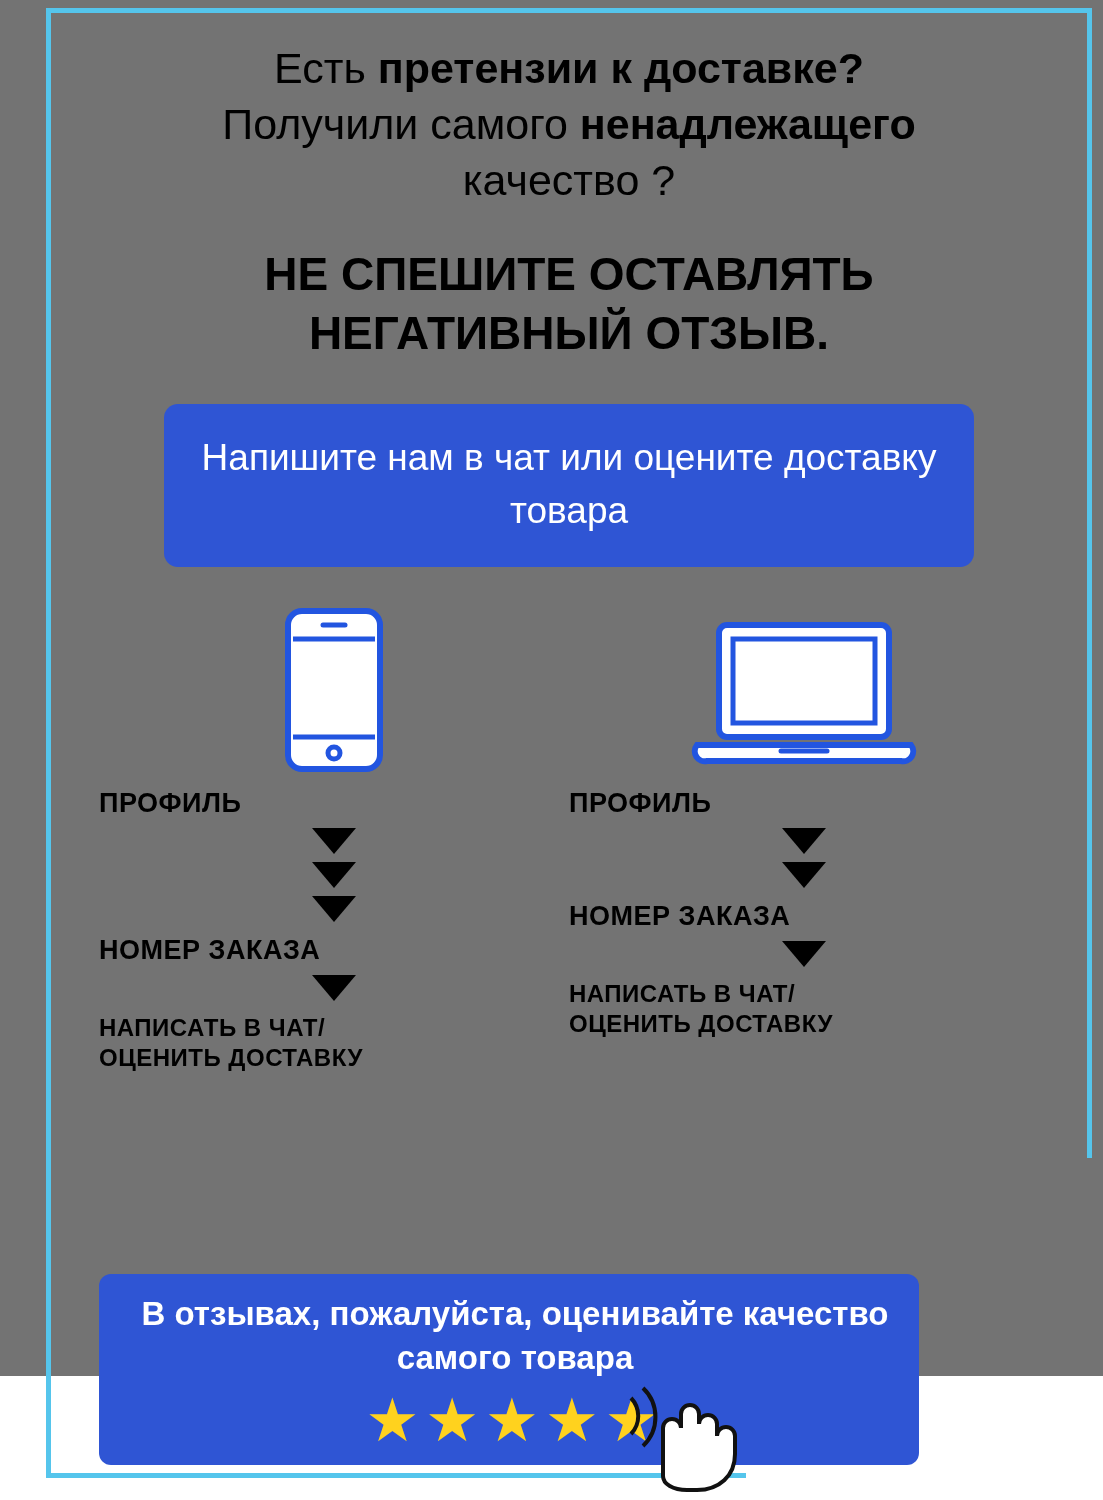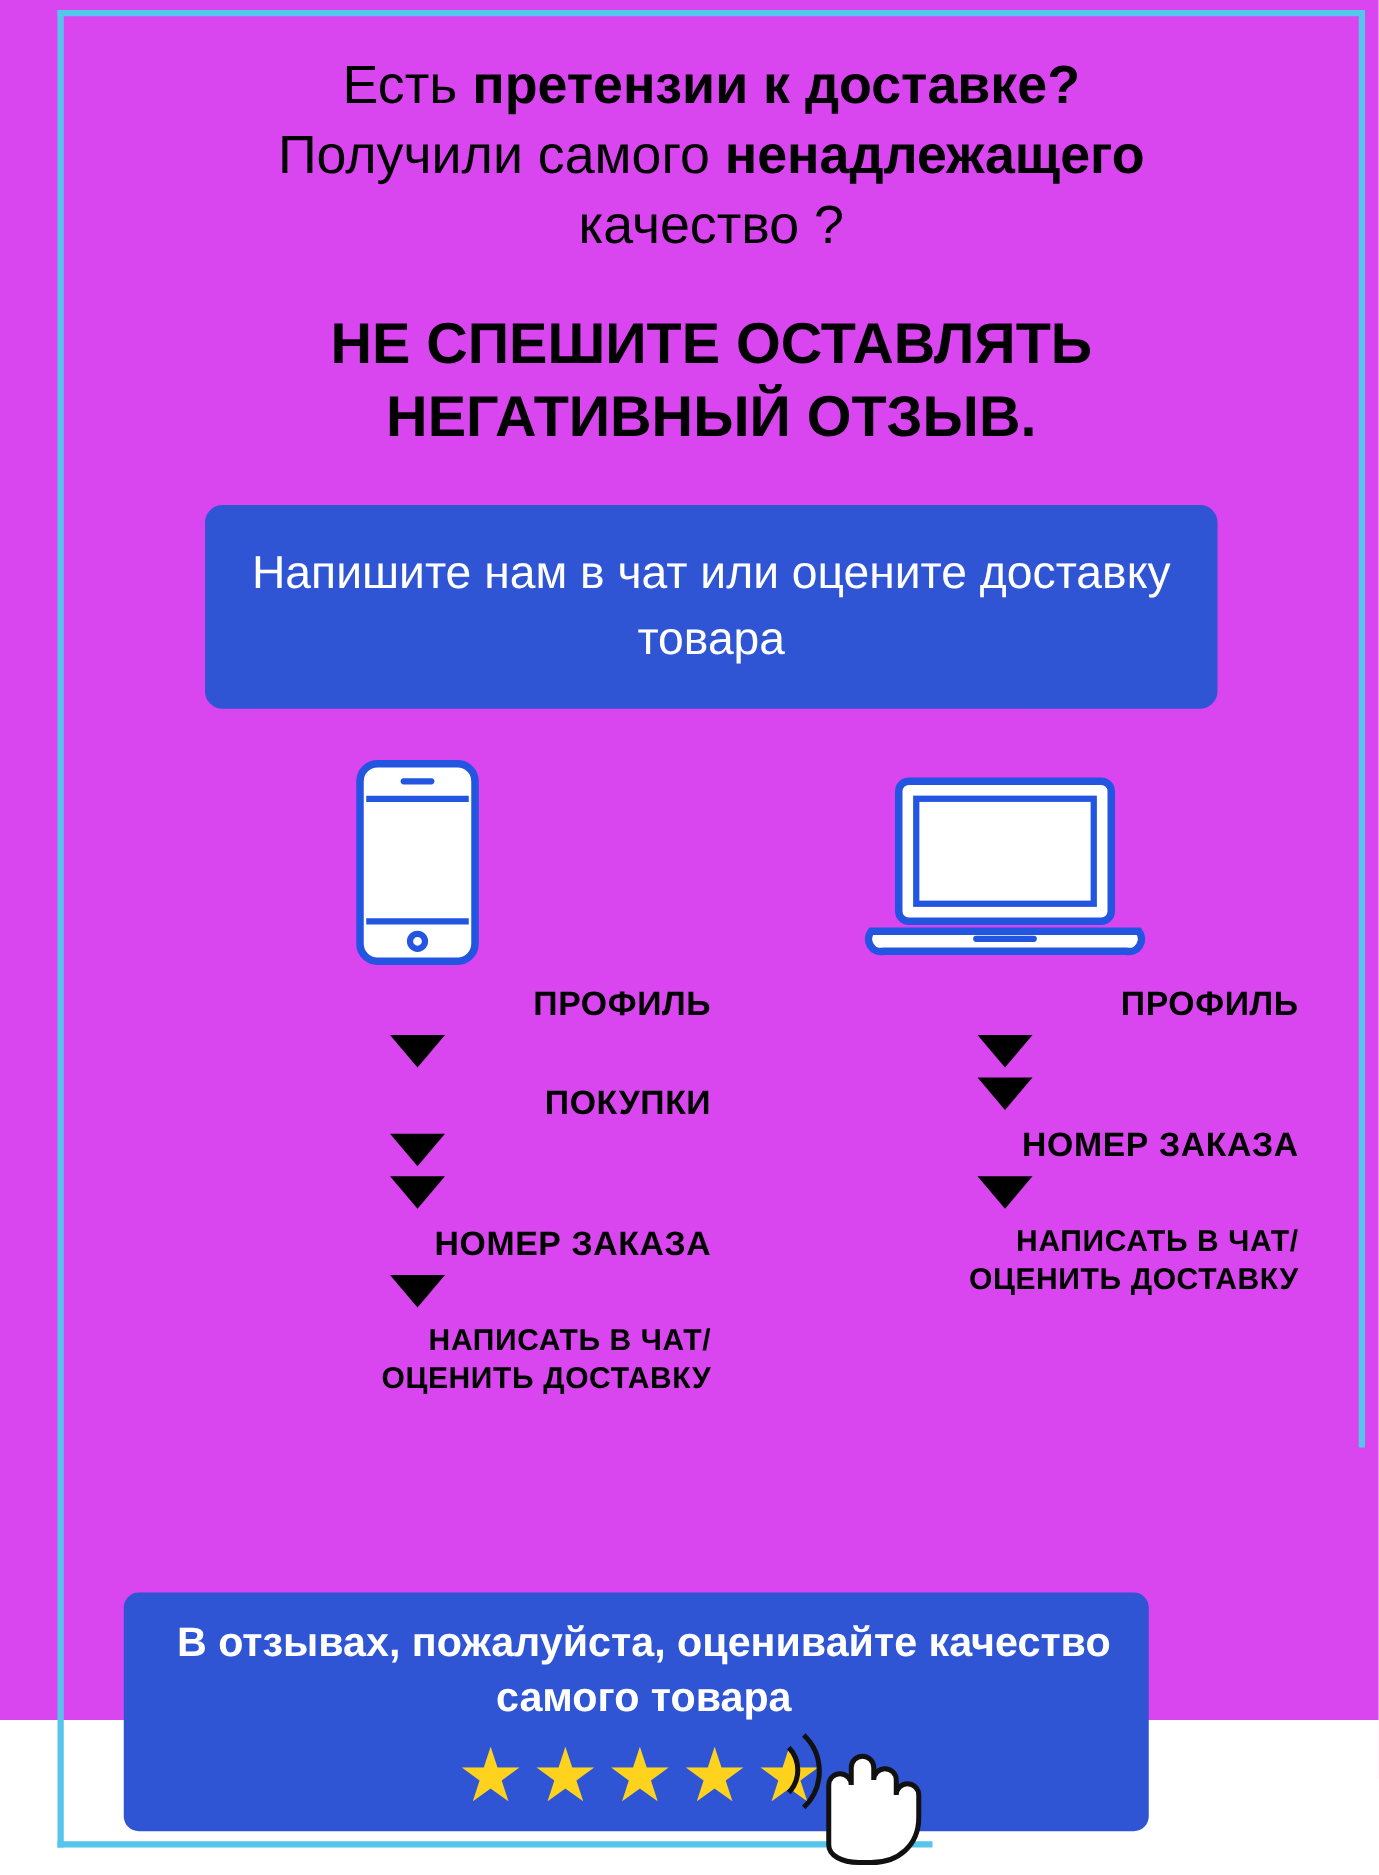--- a/index.html
+++ b/index.html
@@ -12,21 +12,21 @@
     height: 1500px;
     font-family: "Liberation Sans", sans-serif;
     position: relative;
     overflow: hidden;
   }
   .poster {
     position: absolute;
     left: 0; top: 0;
     width: 1103px;
     height: 1376px;
-    background: #d946ef;
+    background: #737373;
     box-sizing: border-box;
   }
   
   .frame-top {
     position: absolute;
     left: 46px; top: 8px;
     width: 1046px; height: 5px;
     background: #55c5ec;
   }
   .frame-left {
@@ -91,21 +91,21 @@
   }
 
   .columns {
     display: flex;
     justify-content: center;
     margin-top: 48px;
     gap: 0px;
   }
   .col {
     width: 470px;
-    text-align: right;
+    text-align: left;
   }
   .icon-wrap {
     height: 160px;
     display: flex;
     align-items: flex-end;
     justify-content: center;
   }
   .step {
     font-size: 27px;
     font-weight: 700;
@@ -183,21 +183,20 @@
           <svg width="110" height="170" viewBox="0 0 110 170" fill="none" xmlns="http://www.w3.org/2000/svg">
             <rect x="9" y="6" width="92" height="158" rx="14" ry="14" stroke="#2255e0" stroke-width="6" fill="#fff"></rect>
             <line x1="14" y1="34" x2="96" y2="34" stroke="#2255e0" stroke-width="5"></line>
             <line x1="14" y1="132" x2="96" y2="132" stroke="#2255e0" stroke-width="5"></line>
             <line x1="44" y1="20" x2="66" y2="20" stroke="#2255e0" stroke-width="5" stroke-linecap="round"></line>
             <circle cx="55" cy="148" r="6" stroke="#2255e0" stroke-width="5" fill="#fff"></circle>
           </svg>
         </div>
         <div class="step">ПРОФИЛЬ</div>
         <div class="arrow"></div>
-        <div class="step">ПОКУПКИ</div>
         <div class="arrow"></div>
         <div class="arrow"></div>
         <div class="step">НОМЕР ЗАКАЗА</div>
         <div class="arrow"></div>
         <div class="step big">НАПИСАТЬ В ЧАТ/
 ОЦЕНИТЬ ДОСТАВКУ</div>
       </div>
 
       <div class="col">
         <div class="icon-wrap">

